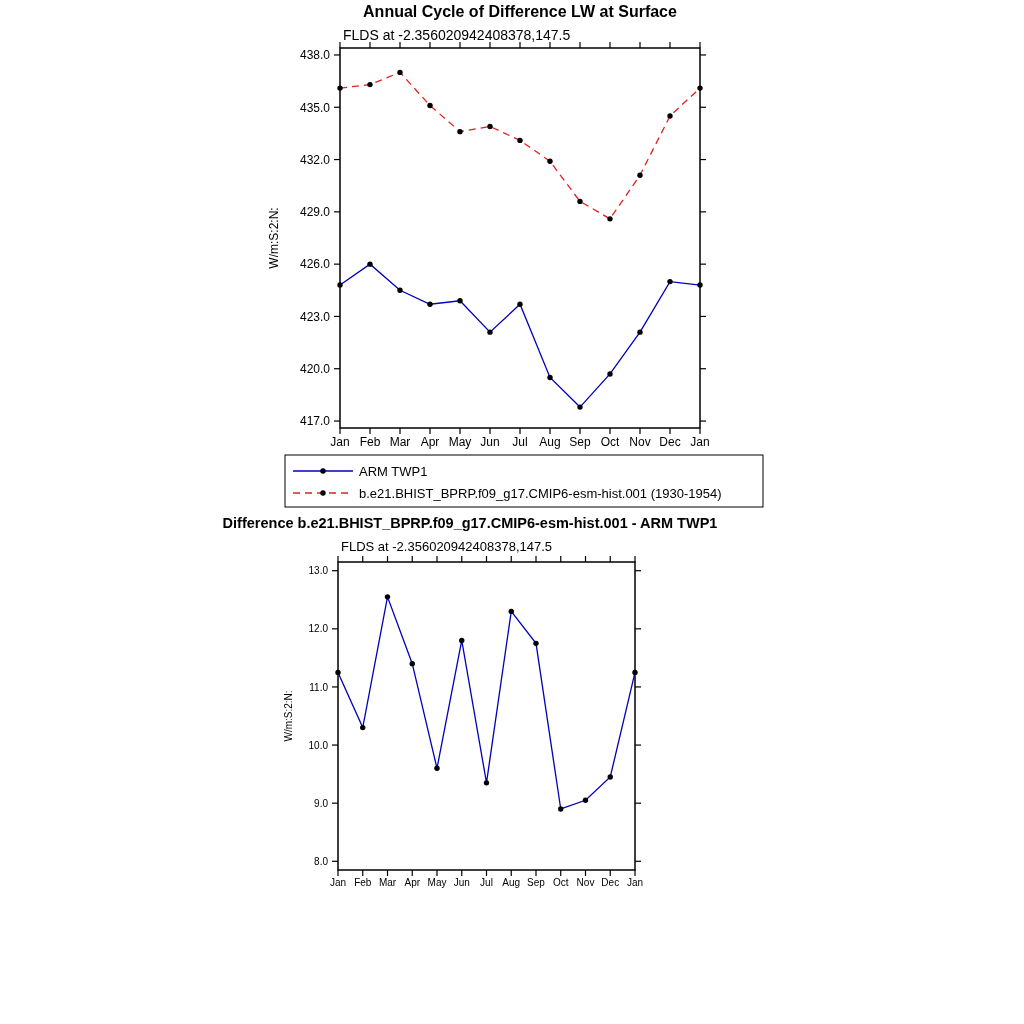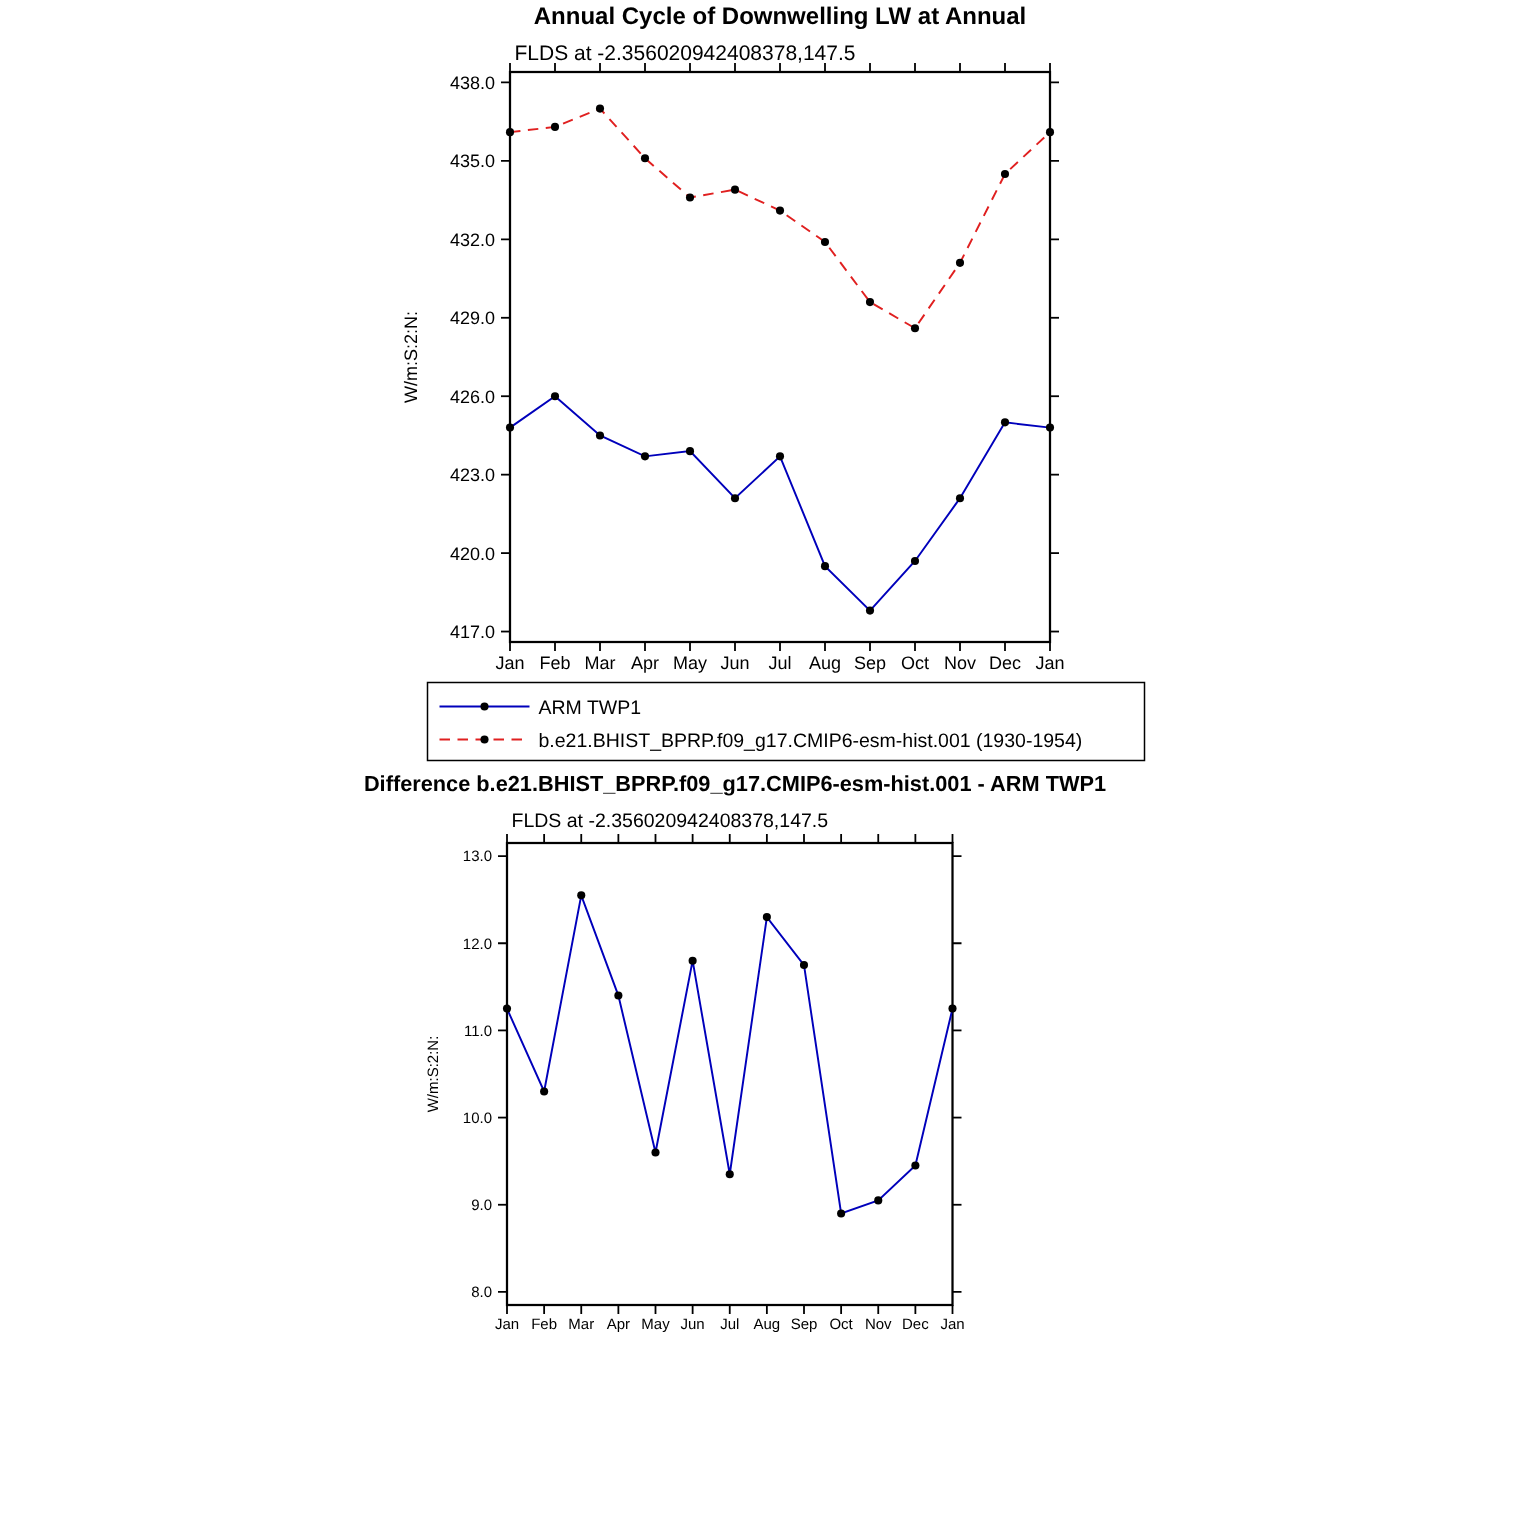--- a/index.html
+++ b/index.html
@@ -4,31 +4,31 @@
 <style>
   html,body{margin:0;padding:0;}
   body{
     width:1024px;height:1024px;position:relative;overflow:hidden;
     background:#ffffff;color:#000;
     font-family:"Liberation Sans","DejaVu Sans",sans-serif;
   }
   .fig-title{position:absolute;text-align:center;font-weight:bold;white-space:nowrap;}
   #title1{left:260px;top:3px;width:520px;font-size:16px;}
   #subtitle1{position:absolute;left:343px;top:27px;font-size:14px;white-space:nowrap;}
-  #title2{left:240px;top:515px;width:500px;font-size:14.5px;}
+  #title2{left:220px;top:515px;width:500px;font-size:14.5px;}
   #subtitle2{position:absolute;left:341px;top:539px;font-size:13px;white-space:nowrap;}
   svg{position:absolute;display:block;}
   #chart1{left:260px;top:38px;}
   #chart2{left:230px;top:556px;}
   svg text{font-family:"Liberation Sans","DejaVu Sans",sans-serif;}
 </style>
 </head>
 <body>
 
-<div id="title1" class="fig-title">Annual Cycle of Downwelling LW at Annual</div>
+<div id="title1" class="fig-title">Annual Cycle of Difference LW at Surface</div>
 
 <div id="subtitle1">FLDS at -2.356020942408378,147.5</div>
 
 <svg id="chart1" width="520" height="485">
     <g stroke="#000" stroke-width="1.2" fill="none">
       <rect x="80" y="10" width="360" height="380" stroke-width="1.5"></rect>
       <line x1="74" y1="383.0275229357802" x2="80" y2="383.0275229357802"></line>
       <line x1="440" y1="383.0275229357802" x2="446" y2="383.0275229357802"></line>
       <line x1="74" y1="330.73394495412873" x2="80" y2="330.73394495412873"></line>
       <line x1="440" y1="330.73394495412873" x2="446" y2="330.73394495412873"></line>

